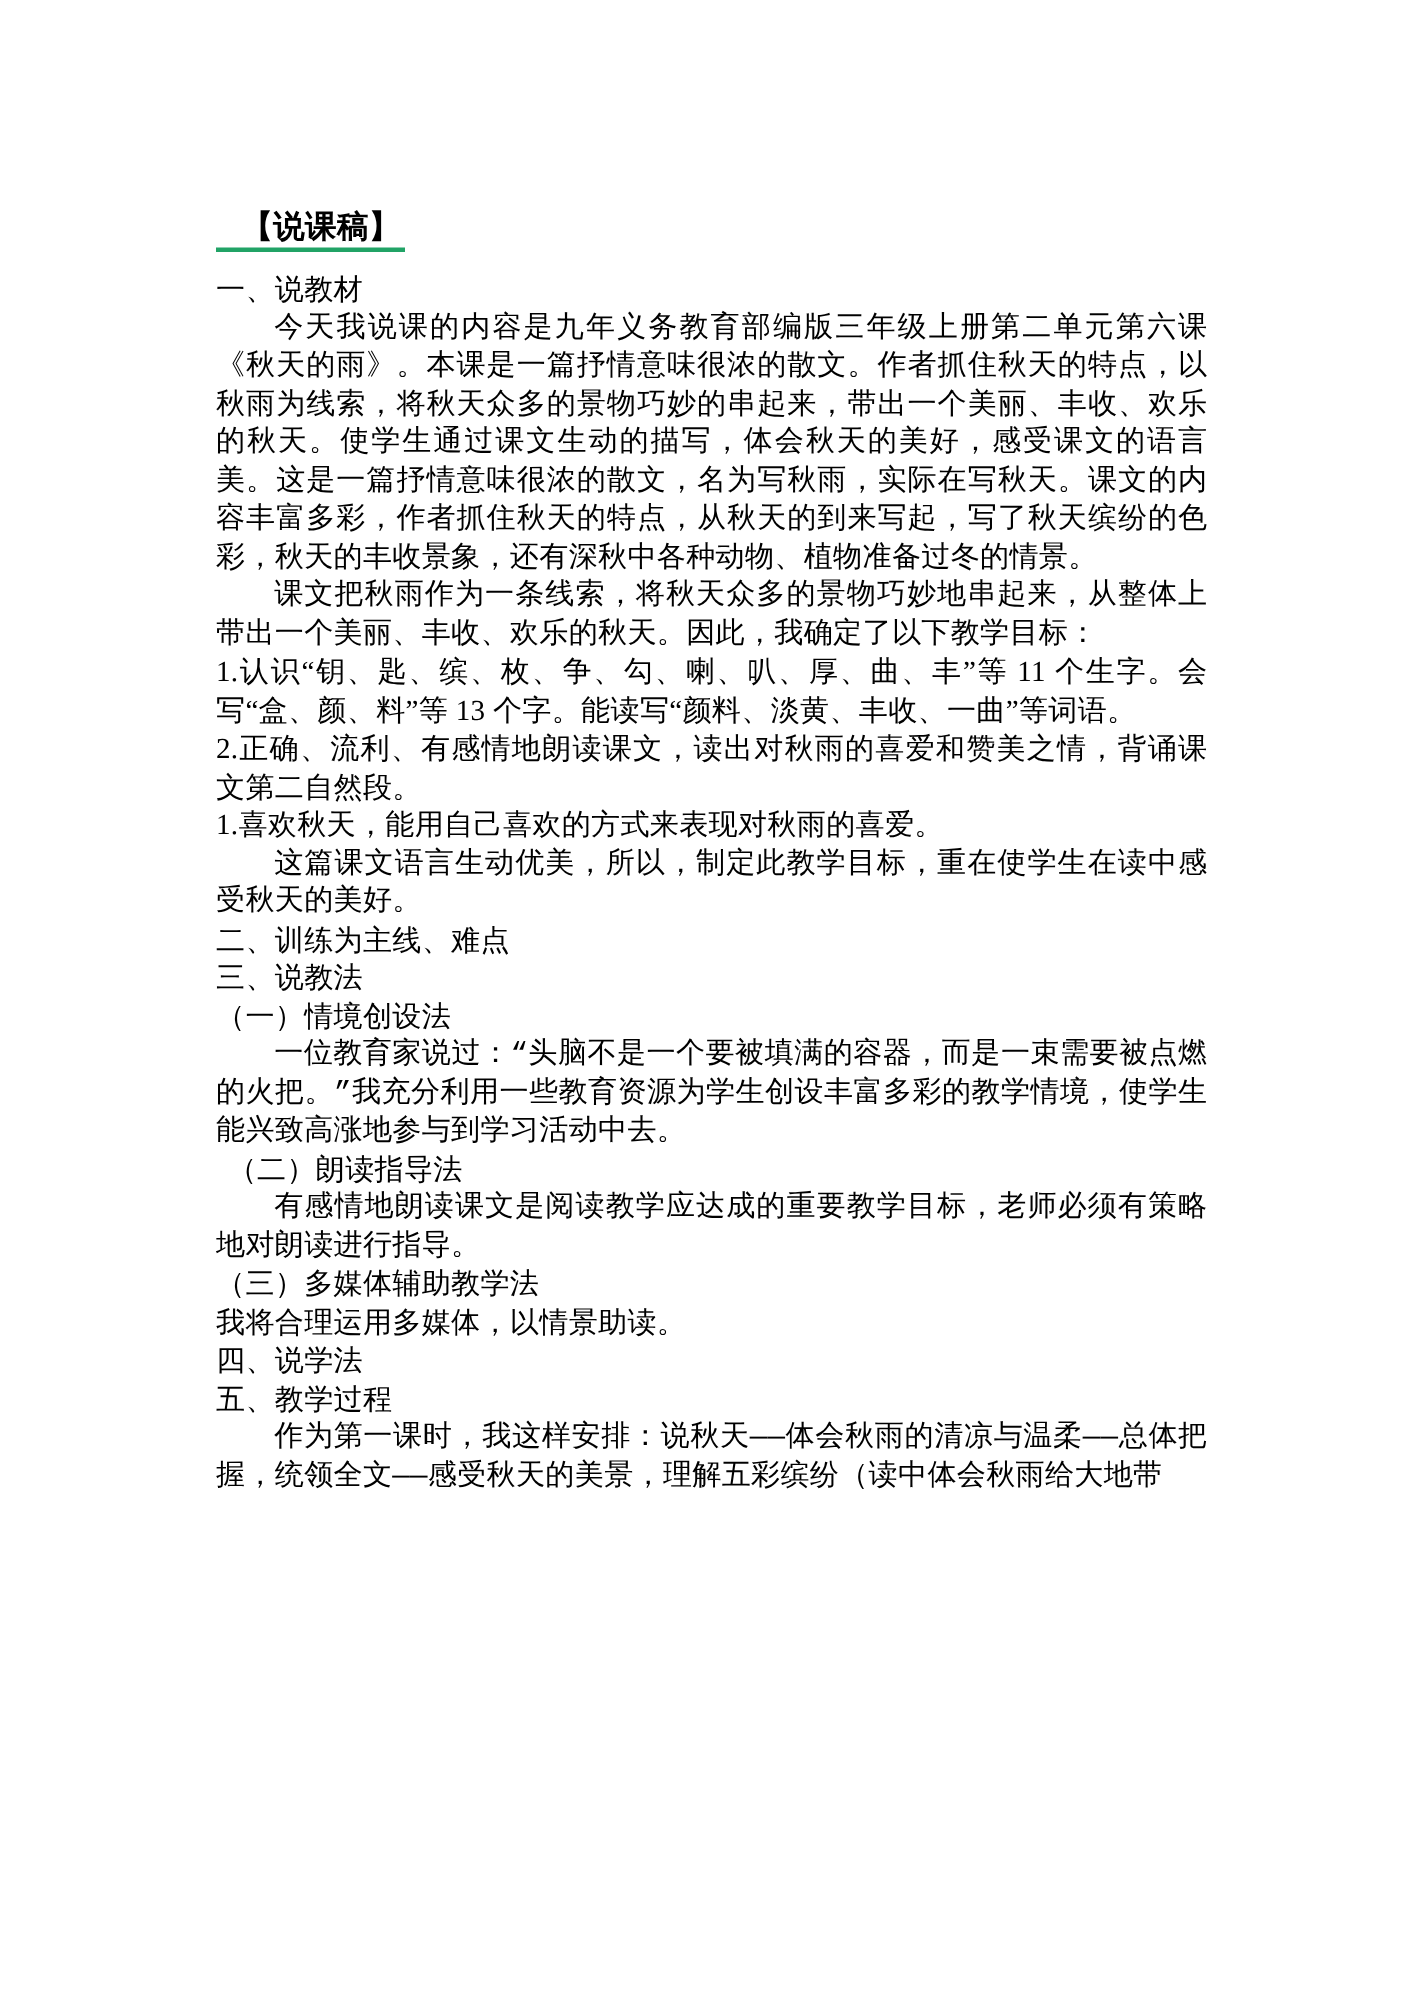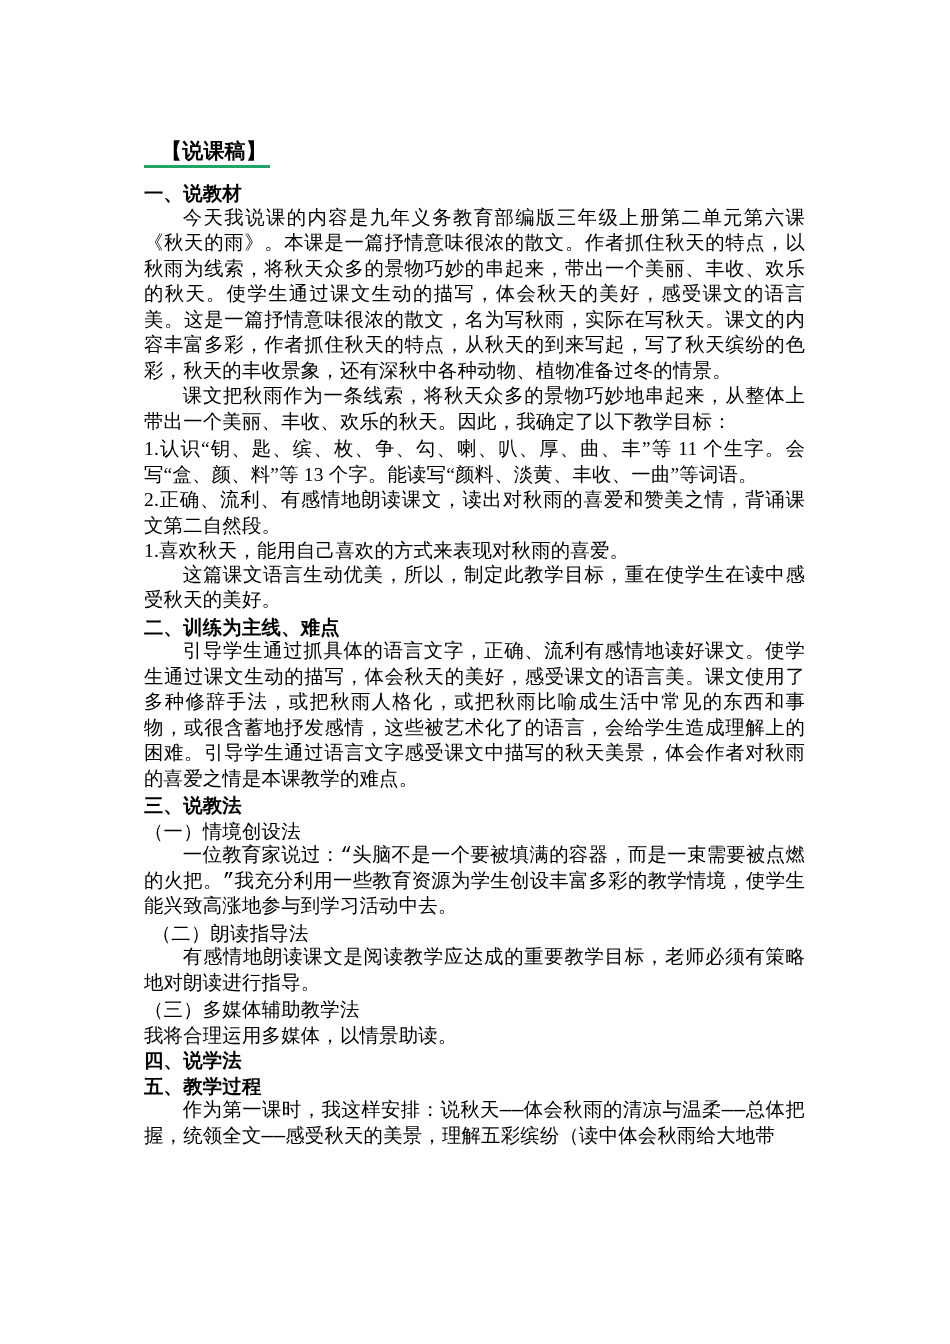--- a/index.html
+++ b/index.html
@@ -39,21 +39,21 @@
     margin-bottom: 13px !important;
     font-weight: bold;
     text-align: left;
   }
   .doc-title .title-underline {
     display: inline-block;
     padding: 0 3px 1px 17px;
     border-bottom: 3px solid #21a366;
   }
   .heading {
-    font-weight: bold;
+    font-weight: normal;
   }
   .para-indent {
     text-indent: 2em;
     font-family: Liberation Mono, monospace;
   }
   .para {
     text-indent: 0;
   }
   .para-halfindent {
     text-indent: 0.4em;
@@ -69,21 +69,20 @@
 
     <p class="heading">一、说教材</p>
     <p class="para-indent">今天我说课的内容是九年义务教育部编版三年级上册第二单元第六课《秋天的雨》。本课是一篇抒情意味很浓的散文。作者抓住秋天的特点，以秋雨为线索，将秋天众多的景物巧妙的串起来，带出一个美丽、丰收、欢乐的秋天。使学生通过课文生动的描写，体会秋天的美好，感受课文的语言美。这是一篇抒情意味很浓的散文，名为写秋雨，实际在写秋天。课文的内容丰富多彩，作者抓住秋天的特点，从秋天的到来写起，写了秋天缤纷的色彩，秋天的丰收景象，还有深秋中各种动物、植物准备过冬的情景。</p>
     <p class="para-indent">课文把秋雨作为一条线索，将秋天众多的景物巧妙地串起来，从整体上带出一个美丽、丰收、欢乐的秋天。因此，我确定了以下教学目标：</p>
     <p class="para">1.认识“钥、匙、缤、枚、争、勾、喇、叭、厚、曲、丰”等 11 个生字。会写“盒、颜、料”等 13 个字。能读写“颜料、淡黄、丰收、一曲”等词语。</p>
     <p class="para">2.正确、流利、有感情地朗读课文，读出对秋雨的喜爱和赞美之情，背诵课文第二自然段。</p>
     <p class="para">1.喜欢秋天，能用自己喜欢的方式来表现对秋雨的喜爱。</p>
     <p class="para-indent">这篇课文语言生动优美，所以，制定此教学目标，重在使学生在读中感受秋天的美好。</p>
 
     <p class="heading">二、训练为主线、难点</p>
-    <p class="para-indent">引导学生通过抓具体的语言文字，正确、流利有感情地读好课文。使学生通过课文生动的描写，体会秋天的美好，感受课文的语言美。课文使用了多种修辞手法，或把秋雨人格化，或把秋雨比喻成生活中常见的东西和事物，或很含蓄地抒发感情，这些被艺术化了的语言，会给学生造成理解上的困难。引导学生通过语言文字感受课文中描写的秋天美景，体会作者对秋雨的喜爱之情是本课教学的难点。</p>
 
     <p class="heading">三、说教法</p>
     <p class="para">（一）情境创设法</p>
     <p class="para-indent">一位教育家说过：“头脑不是一个要被填满的容器，而是一束需要被点燃的火把。”我充分利用一些教育资源为学生创设丰富多彩的教学情境，使学生能兴致高涨地参与到学习活动中去。</p>
     <p class="para-halfindent">（二）朗读指导法</p>
     <p class="para-indent">有感情地朗读课文是阅读教学应达成的重要教学目标，老师必须有策略地对朗读进行指导。</p>
     <p class="para">（三）多媒体辅助教学法</p>
     <p class="para">我将合理运用多媒体，以情景助读。</p>
 
     <p class="heading">四、说学法</p>

